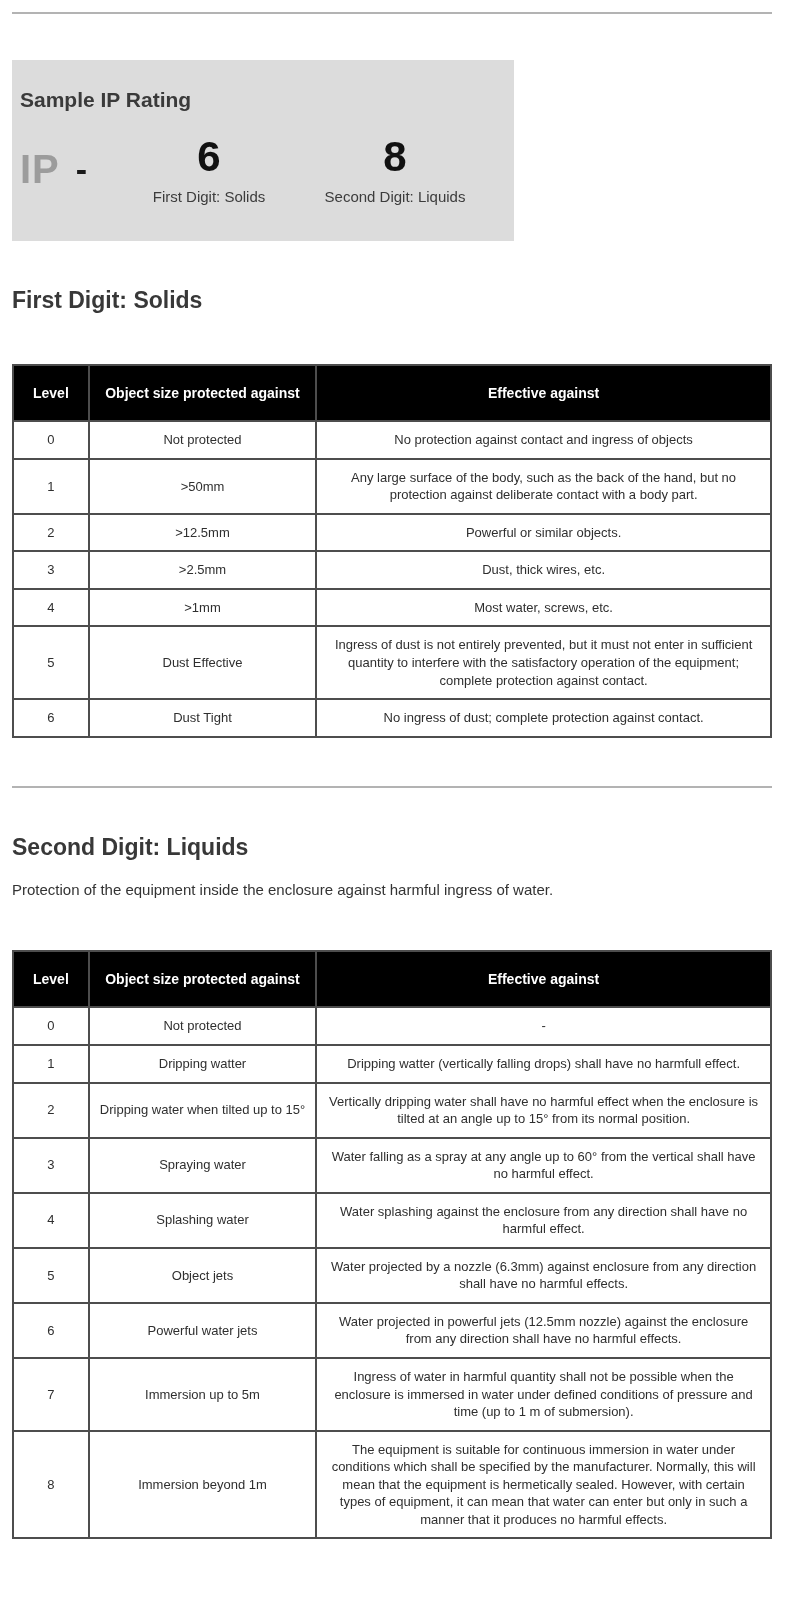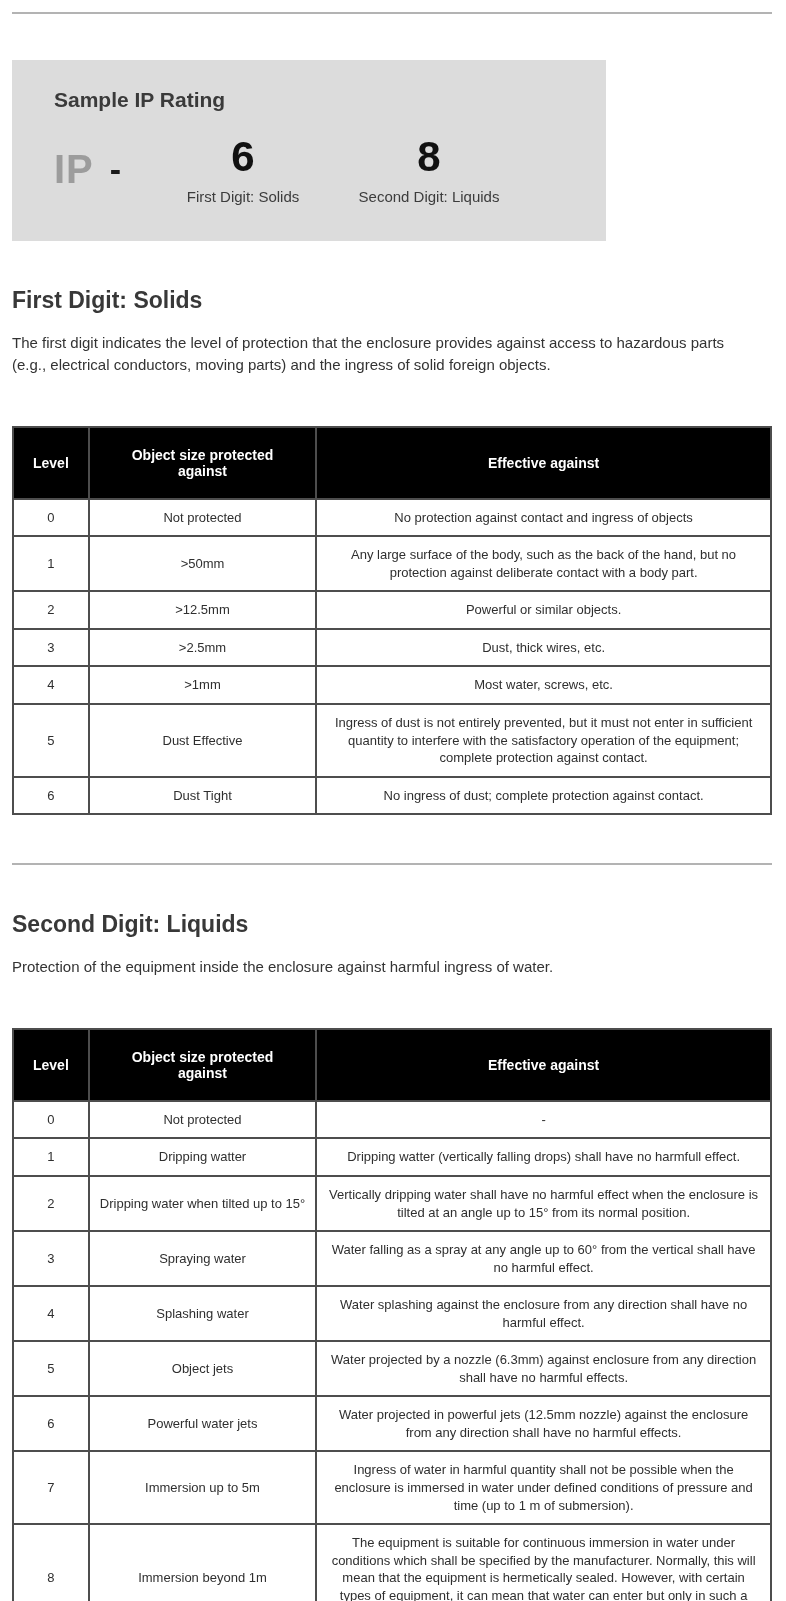--- a/index.html
+++ b/index.html
@@ -14,24 +14,24 @@
   .rule {
     border: none;
     border-top: 2px solid #b3b3b3;
     height: 0;
   }
   .rule-top { margin-top: 12px; }
   .rule-mid { margin-top: 48px; }
 
   
   .sample-box {
-    width: 594px;
+    width: 502px;
     margin-top: 46px;
     background: #dcdcdc;
-    padding: 28px 24px 36px 42px;
+    padding: 28px 24px 36px 8px;
   }
   .sample-title {
     font-size: 21px;
     font-weight: bold;
     color: #3a3a3a;
   }
   .ip-row {
     display: flex;
     align-items: center;
     margin-top: 22px;
@@ -97,21 +97,21 @@
   .ip-table th, .ip-table td {
     border: 2px solid #4d4d4d;
     text-align: center;
     vertical-align: middle;
   }
   .ip-table thead th {
     background: #000000;
     color: #ffffff;
     font-size: 14px;
     font-weight: bold;
-    padding: 19px 16px;
+    padding: 19px 0;
   }
   .ip-table td {
     font-size: 13px;
     line-height: 1.35;
     color: #2f2f2f;
     padding: 9px 10px;
     background: #ffffff;
   }
 </style>
 </head>
@@ -133,21 +133,20 @@
         <div class="digit-label">First Digit: Solids</div>
       </div>
       <div class="digit-col">
         <div class="digit">8</div>
         <div class="digit-label">Second Digit: Liquids</div>
       </div>
     </div>
   </div>
 
   <h2 class="section-heading">First Digit: Solids</h2>
-  <p class="section-desc">The first digit indicates the level of protection that the enclosure provides against access to hazardous parts (e.g., electrical conductors, moving parts) and the ingress of solid foreign objects.</p>
 
   <table class="ip-table">
     <colgroup>
         <col class="c-level">
         <col class="c-object">
         <col class="c-effect">
       </colgroup>
     <thead>
       <tr>
         <th style="background: rgb(0, 0, 0); color: rgb(255, 255, 255);">Level</th>

